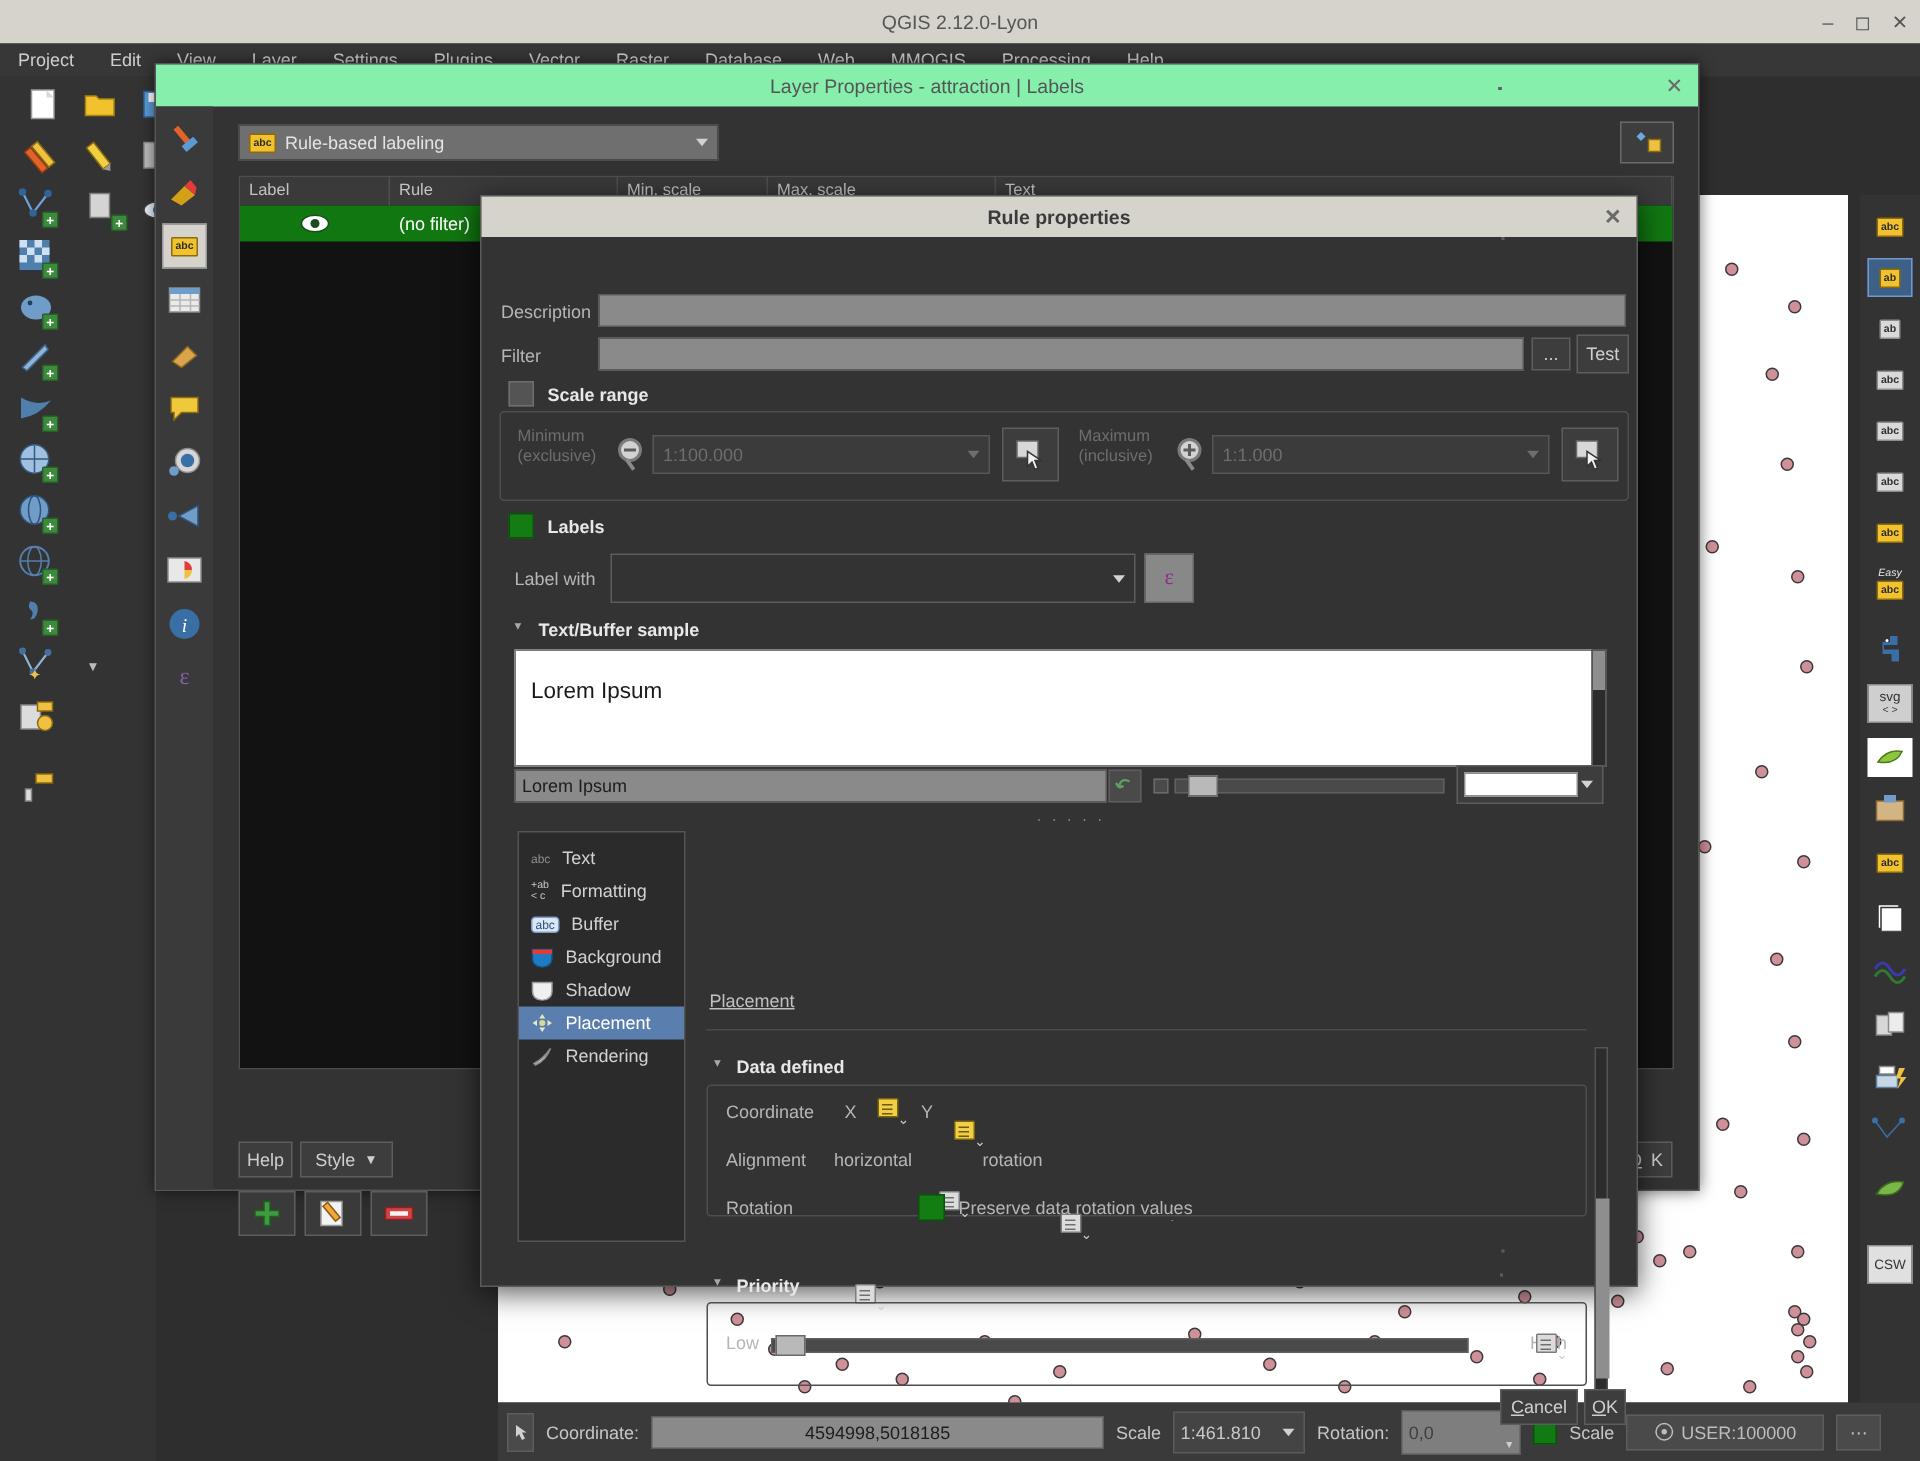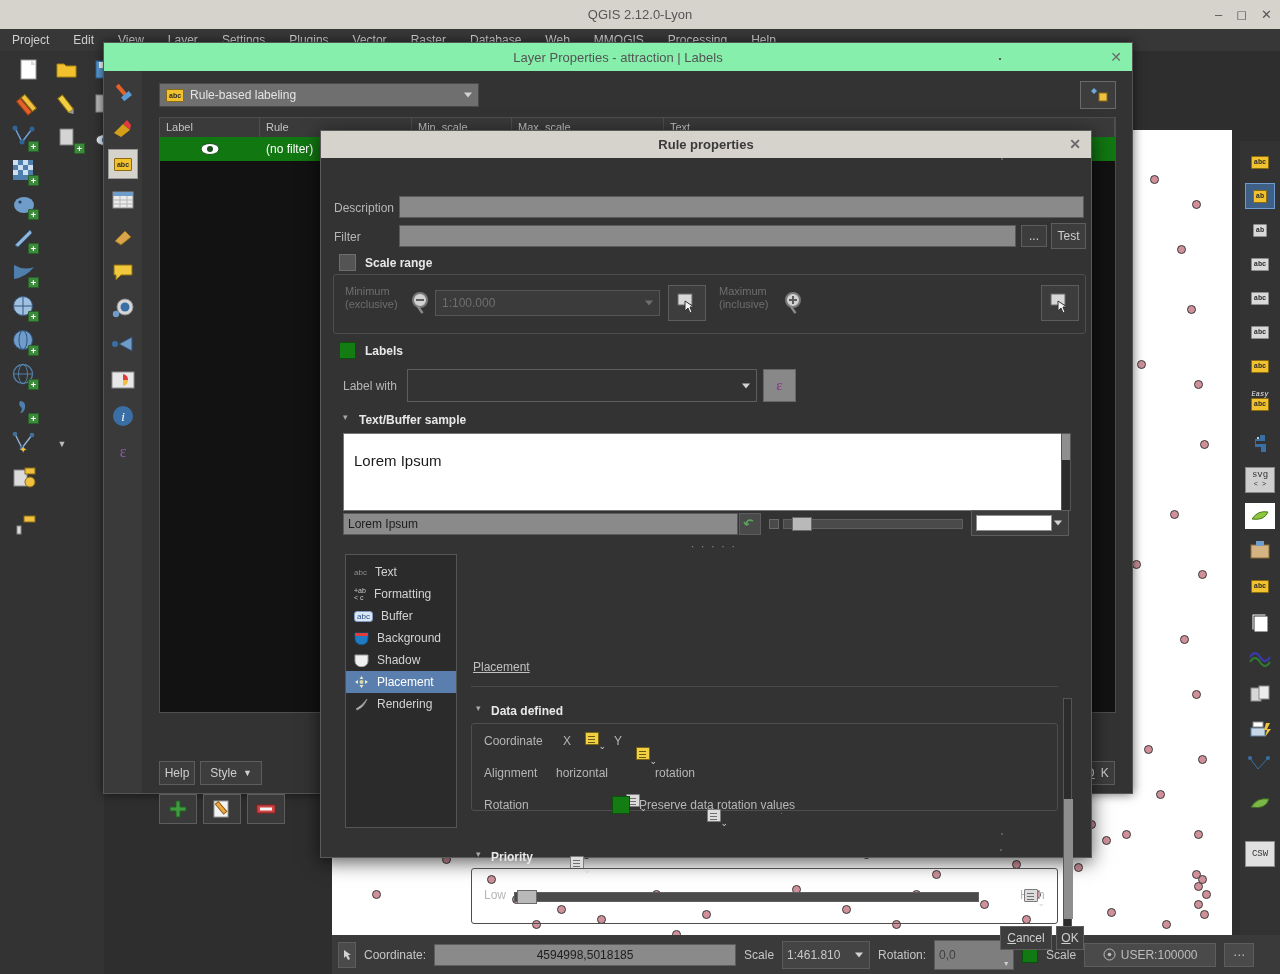--- a/index.html
+++ b/index.html
@@ -39,21 +39,21 @@
   .tb-ico { position:absolute; width:30px; height:30px; display:flex; align-items:center; justify-content:center; font-size:17px; }
   .badge-plus { position:absolute; right:-1px; bottom:-1px; width:11px; height:11px; background:#3c8a3c; color:#fff;
      font-size:9px; line-height:11px; text-align:center; border:1px solid #2a5f2a; border-radius:1px; font-weight:bold;}
   .ico-box { position:relative; width:26px; height:26px; }
 
   
   #map-canvas { left:332px; top:130px; width:900px; height:805px; background:#ffffff; overflow:hidden; }
   .map-pt { position:absolute; width:9px; height:9px; border-radius:50%; background:#cf909a; border:1px solid #3a3a3a; }
 
   
-  #right-toolbar { left:1240px; top:141px; width:40px; height:805px; background:#333333;font-family:Liberation Mono, monospace; }
+  #right-toolbar { left:1240px; top:130px; width:40px; height:805px; background:#333333; }
   .rt-ico { position:absolute; left:5px; width:30px; height:26px; display:flex; align-items:center; justify-content:center; }
   .lbl-tag {
      display:inline-block; background:#f2c12e; border:1px solid #8a6b10; color:#2b2b2b;
      font-size:7px; line-height:9px; padding:1px 2px; border-radius:1px; font-weight:bold;
   }
   .lbl-tag.grey { background:#d9d9d9; border-color:#8d8d8d; }
 
   
   #statusbar { left:332px; top:935px; width:948px; height:39px; background:#3a3a3a;
      display:flex; align-items:center; padding:0 6px; gap:8px; }
@@ -750,20 +750,24 @@
         <span>(inclusive)</span>
       </div>
       <div class="abs" style="left:448px; top:16px;">
         <svg width="22" height="24">
             <circle cx="11" cy="9" r="7" fill="#d2d2d2" stroke="#7a7a7a" stroke-width="2"></circle>
           <rect x="7" y="8" width="8" height="2" fill="#5c5c5c"></rect>
             <rect x="10" y="5" width="2" height="8" fill="#5c5c5c"></rect>
           <rect x="10" y="15" width="2.5" height="8" fill="#8a8a8a" transform="rotate(-35 11 19)"></rect>
           </svg>
       </div>
+      <div class="abs" style="left:474px; top:15px; width:225px; height:26px; background:#3b3b3b; border:1px solid #565656;">
+        <span class="abs disabled" style="left:6px; top:5px; font-size:12px;">1:1.000</span>
+        <span class="combo-arrow" style="border-top-color:#6e6e6e;"></span>
+      </div>
       <div class="abs btn-sm" style="left:707px; top:10px; width:38px; height:36px;">
         <svg width="22" height="22">
             <rect x="2" y="2" width="14" height="11" fill="#d8d8d8" stroke="#6a6a6a"></rect>
           <path d="M9 9 L9 19 L12 16 L14 21 L16 20 L14 15 L18 15 Z" fill="#f2f2f2" stroke="#333"></path>
           </svg>
       </div>
     </div>
 
     <div class="abs chk-green" style="left:18px; top:184px;"></div>
     <div class="abs grp-title" style="left:44px; top:186px;">Labels</div>

